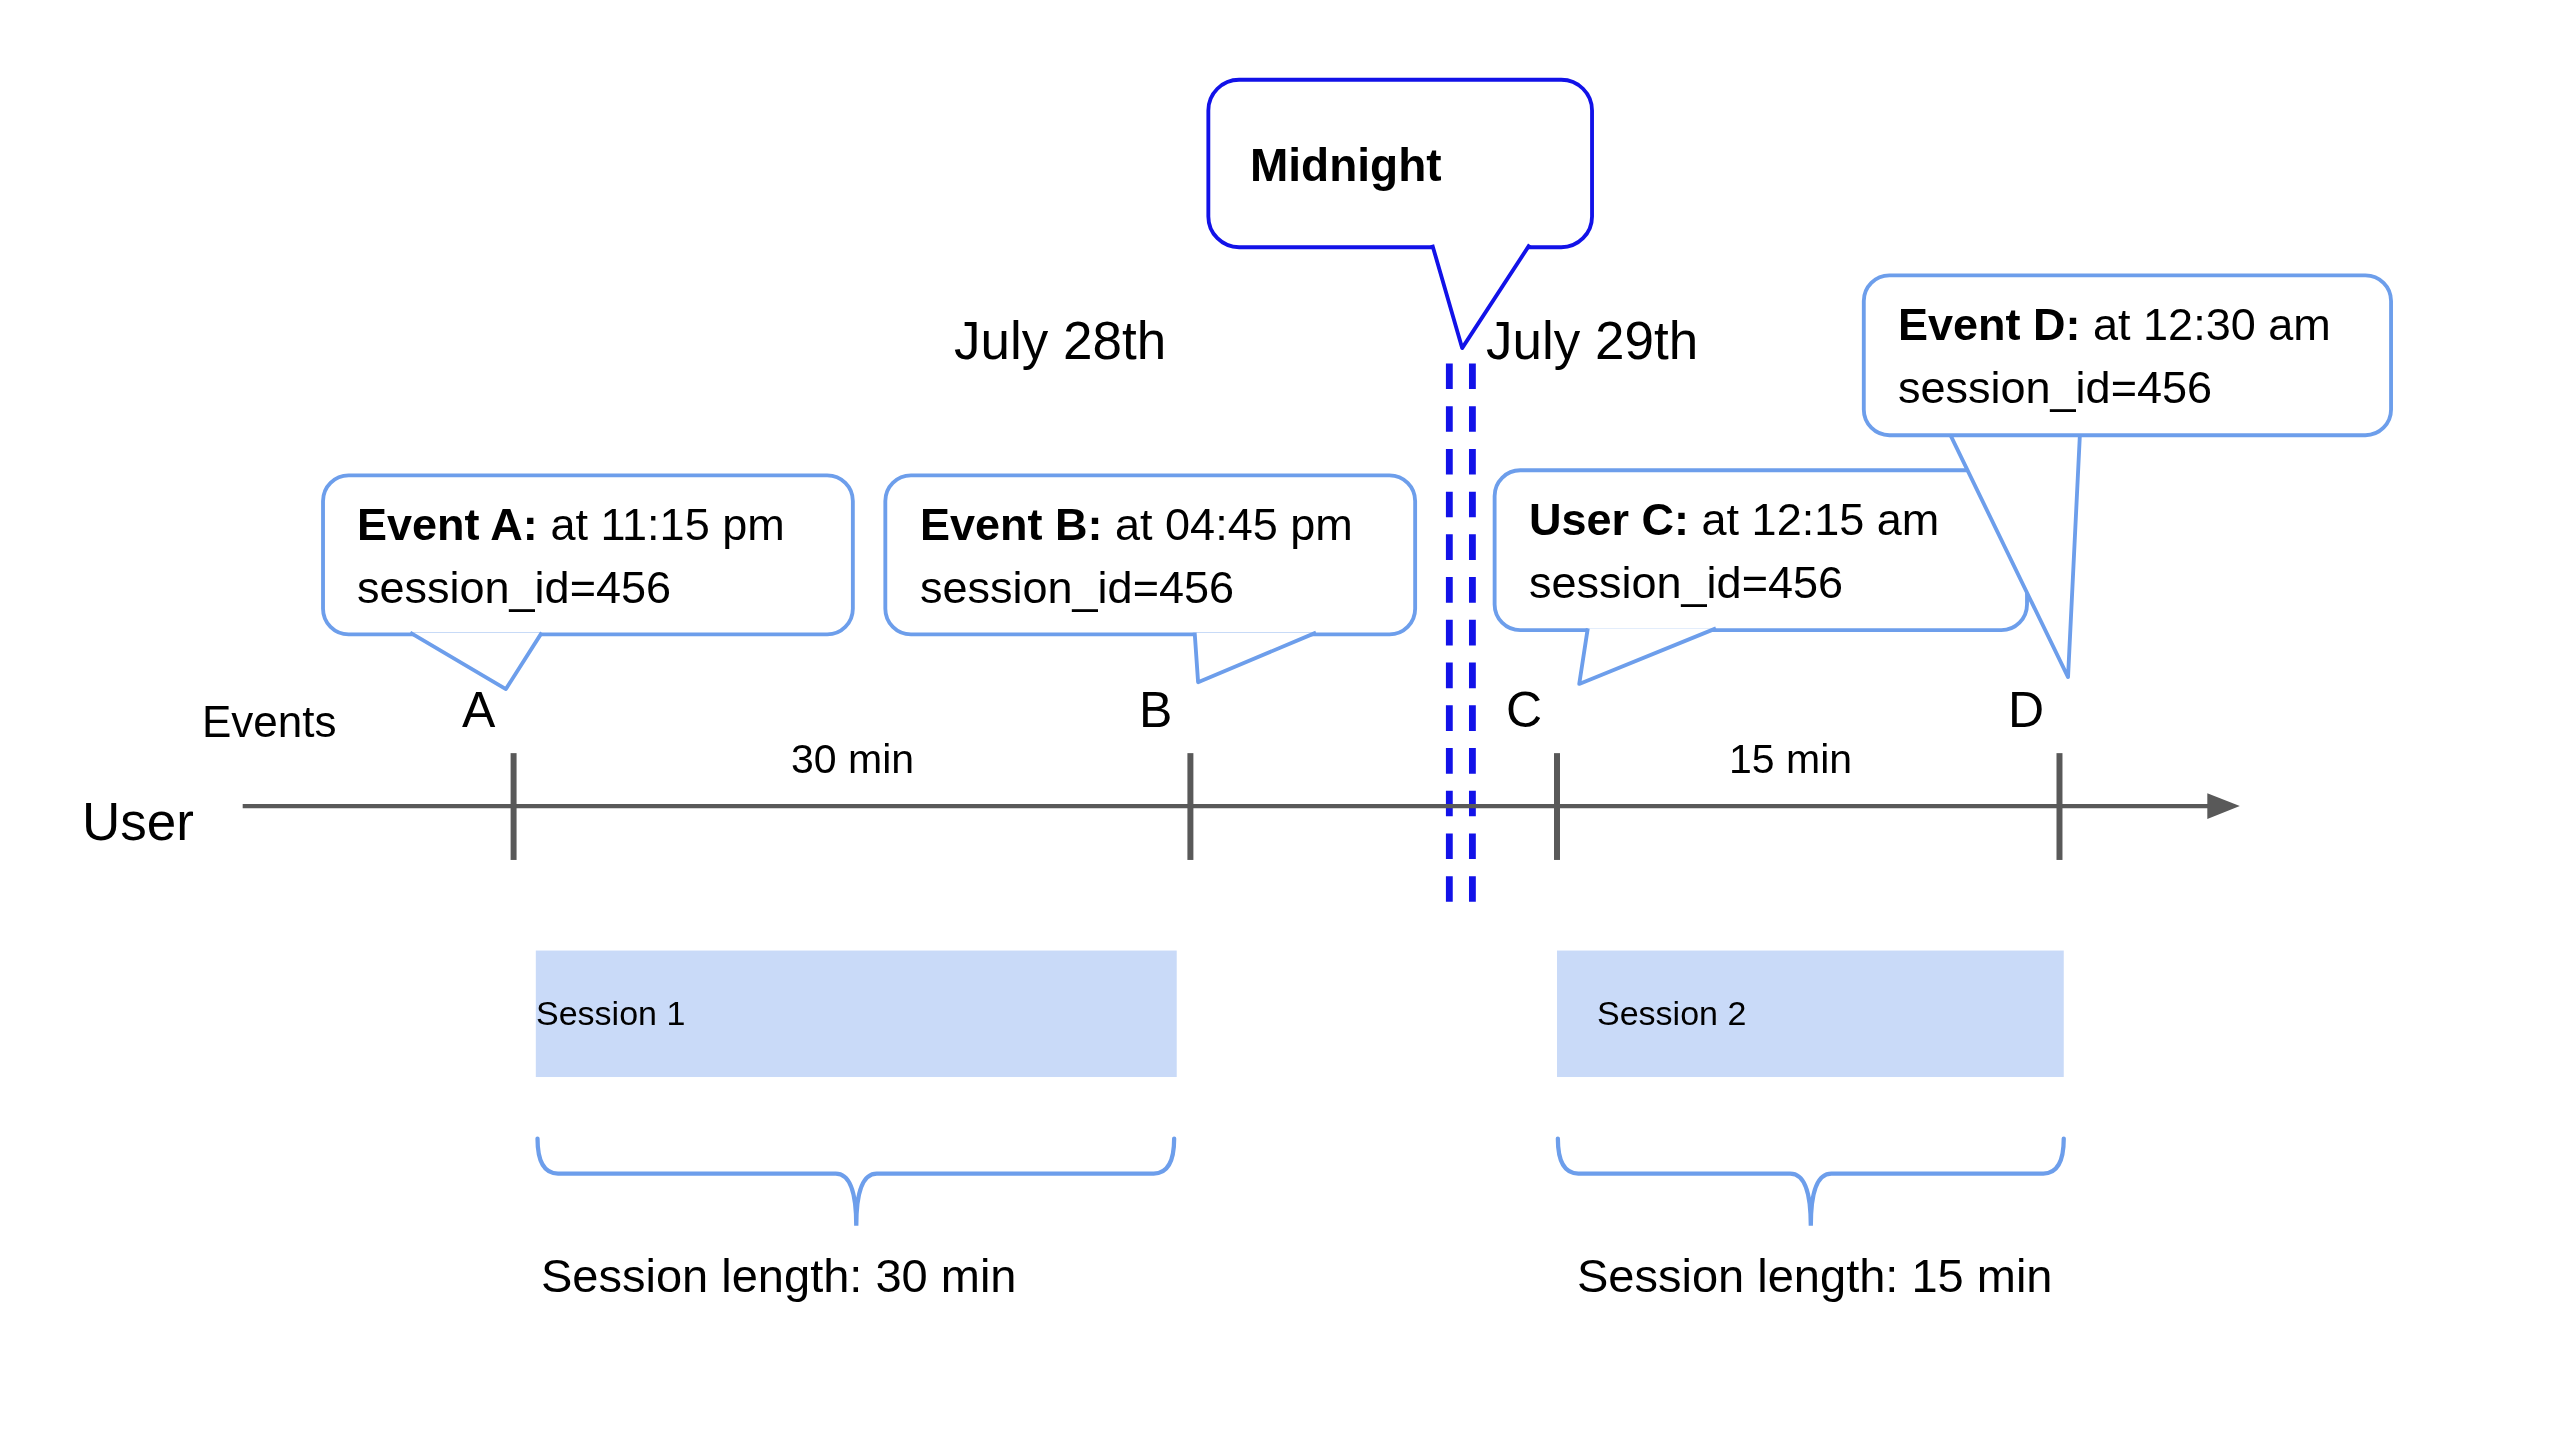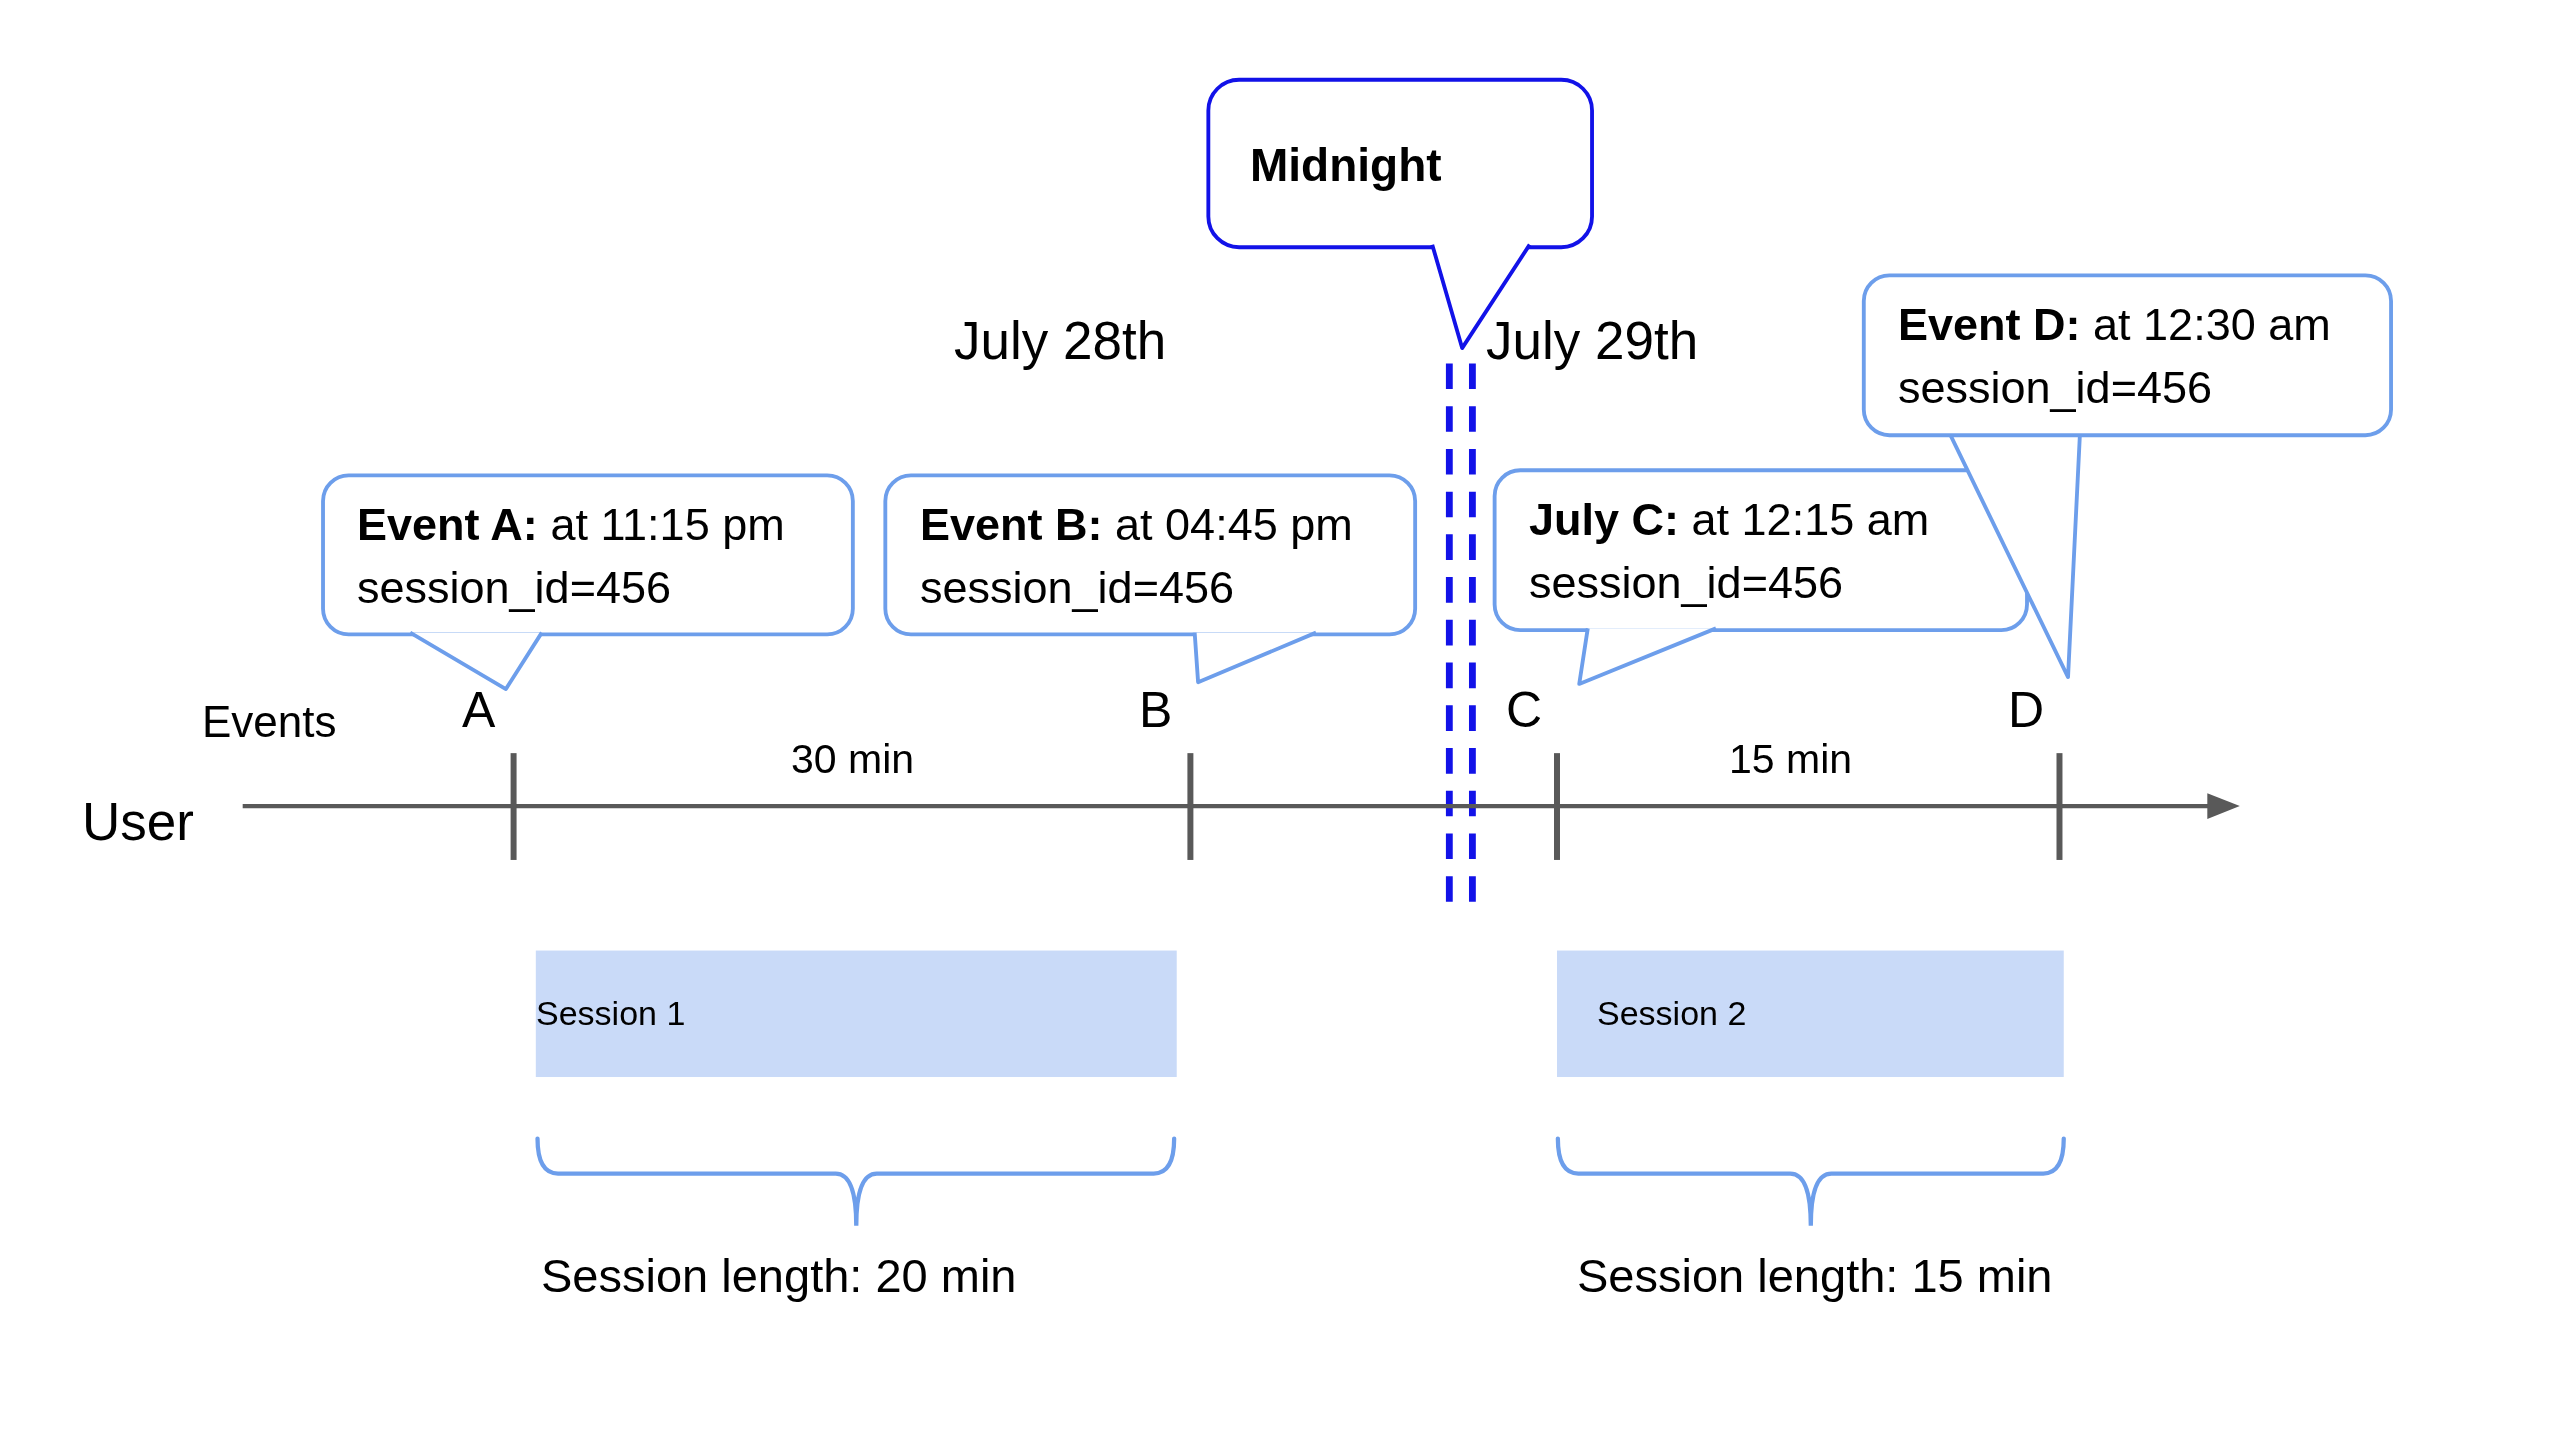--- a/index.html
+++ b/index.html
@@ -85,29 +85,29 @@
     <div><b>Event A:</b> <span>at 11:15 pm</span></div>
     <div>session_id=456</div>
   </div>
 
   <div class="lbl bubtxt" style="left:920px;top:493px;">
     <div><b>Event B:</b> <span>at 04:45 pm</span></div>
     <div>session_id=456</div>
   </div>
 
   <div class="lbl bubtxt" style="left:1529px;top:488px;">
-    <div><b>July C:</b> <span>at 12:15 am</span></div>
+    <div><b>User C:</b> <span>at 12:15 am</span></div>
     <div>session_id=456</div>
   </div>
 
   <div class="lbl bubtxt" style="left:1898px;top:293px;">
     <div><b>Event D:</b> <span>at 12:30 am</span></div>
     <div>session_id=456</div>
   </div>
 
   <div class="lbl sessname center" style="left:536px;top:990px;width:641px;">Session 1</div>
   <div class="lbl sessname center" style="left:1557px;top:990px;width:507px;padding-left:40px;">Session 2</div>
 
-  <div class="lbl lenlbl" style="left:541px;top:1252px;">Session length: 20 min</div>
+  <div class="lbl lenlbl" style="left:541px;top:1252px;">Session length: 30 min</div>
   <div class="lbl lenlbl" style="left:1577px;top:1252px;">Session length: 15 min</div>
 
 </div>
 
 
 </body></html>

